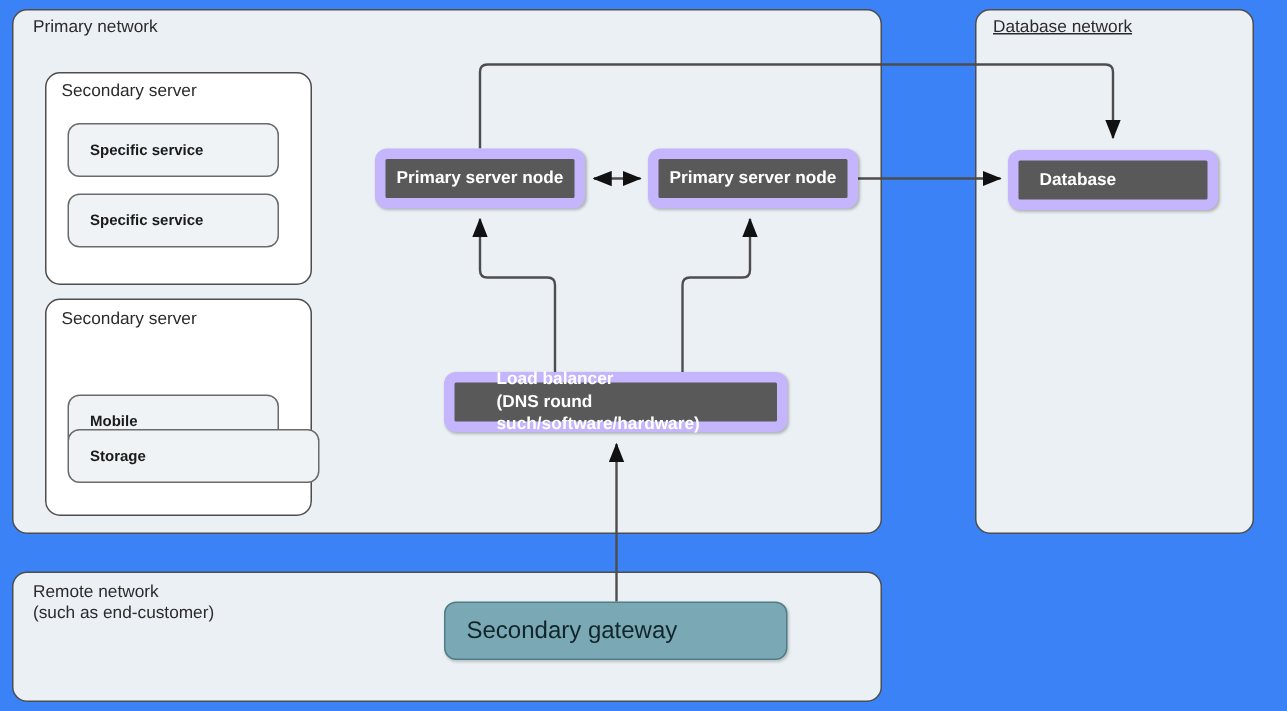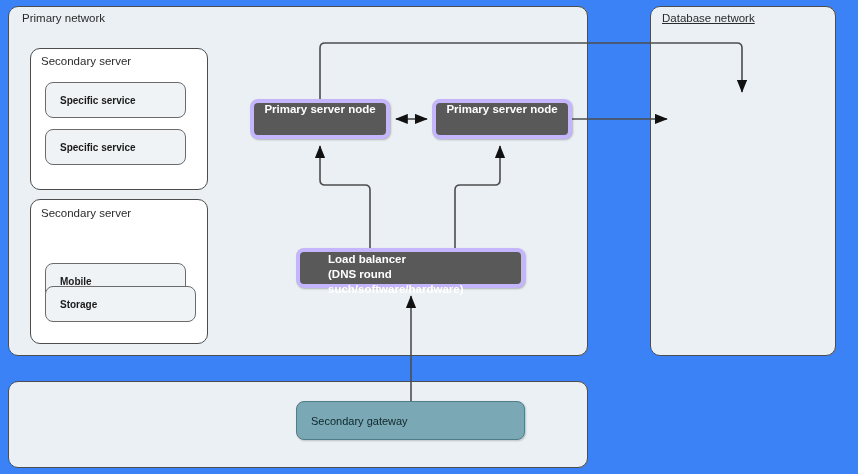--- a/index.html
+++ b/index.html
@@ -53,24 +53,25 @@
   }
   .svcbox span {
     font-size: 10px;
     font-weight: bold;
     color: #1a1a1a;
     padding-left: 14px;
   }
   .darknode {
     position: absolute;
     background: #595959;
-    border: 4px solid #c4b5fd;
+    border: 7px solid #c4b5fd;
     border-radius: 8px;
     box-sizing: border-box;
     display: flex;
+    align-items: center;
     justify-content: center;
     box-shadow: 1px 1px 2px rgba(0,0,0,0.25);
   }
   .darknode span {
     font-size: 11.5px;
     font-weight: bold;
     color: #ffffff;
     text-align: center;
   }
   .darknode.left-align {
@@ -90,21 +91,21 @@
     position: absolute;
     background: #7aa8b4;
     border: 1px solid #4f7d88;
     border-radius: 8px;
     box-sizing: border-box;
     display: flex;
     align-items: center;
     box-shadow: 1px 1px 2px rgba(0,0,0,0.2);
   }
   .gateway span {
-    font-size: 11px;
+    font-size: 16px;
     color: #11262b;
     padding-left: 14px;
   }
   #wires {
     position: absolute;
     left: 0;
     top: 0;
     width: 858px;
     height: 474px;
     pointer-events: none;
@@ -145,49 +146,54 @@
 
     <path d="M455,248 L455,190 Q455,185 460,185 L495,185 Q500,185 500,180 L500,146" fill="none" stroke="#4d4d4d" stroke-width="1.6" marker-end="url(#arrEnd)"></path>
 
     <path d="M411,401 L411,296" fill="none" stroke="#4d4d4d" stroke-width="1.6" marker-end="url(#arrEnd)"></path>
   </svg>
 
   <div class="zone-label" style="left:22px; top:11px;">Primary network</div>
 
   <div class="zone-label" style="left:662px; top:11px;text-decoration:underline;">Database network</div>
 
+  <div class="zone-label" style="left:22px; top:388px;">Remote network
+(such as end-customer)</div>
 
   <div class="whitebox-label" style="left:41px; top:54px;">Secondary server</div>
 
   <div class="svcbox" style="left:45px; top:82px; width:141px; height:36px;">
     <span>Specific service</span>
   </div>
 
   <div class="svcbox" style="left:45px; top:129px; width:141px; height:36px;">
     <span>Specific service</span>
   </div>
 
   <div class="whitebox-label" style="left:41px; top:206px;">Secondary server</div>
 
   <div class="svcbox" style="left:45px; top:239px; width:141px; height:36px;margin-top:24px;">
     <span>Mobile</span>
   </div>
 
-  <div class="svcbox" style="left:45px; top:286px; width:151px; height:36px;">
+  <div class="svcbox" style="left:45px; top:286px; width:168px; height:36px;">
     <span>Storage</span>
   </div>
 
   <div class="darknode" style="left:250px; top:99px; width:140px; height:40px;">
     <span>Primary server node</span>
   </div>
 
   <div class="darknode" style="left:432px; top:99px; width:140px; height:40px;">
     <span>Primary server node</span>
   </div>
 
+  <div class="darknode db" style="left:672px; top:100px; width:140px; height:40px;">
+    <span>Database</span>
+  </div>
 
   <div class="darknode left-align" style="left:296px; top:248px; width:229px; height:40px;">
     <span>
       <span style="display:block;">Load balancer</span>
       <span style="display:block;">(DNS round such/software/hardware)</span>
     </span>
   </div>
 
   <div class="gateway" style="left:296px; top:401px; width:229px; height:39px;">
     <span>Secondary gateway</span>

